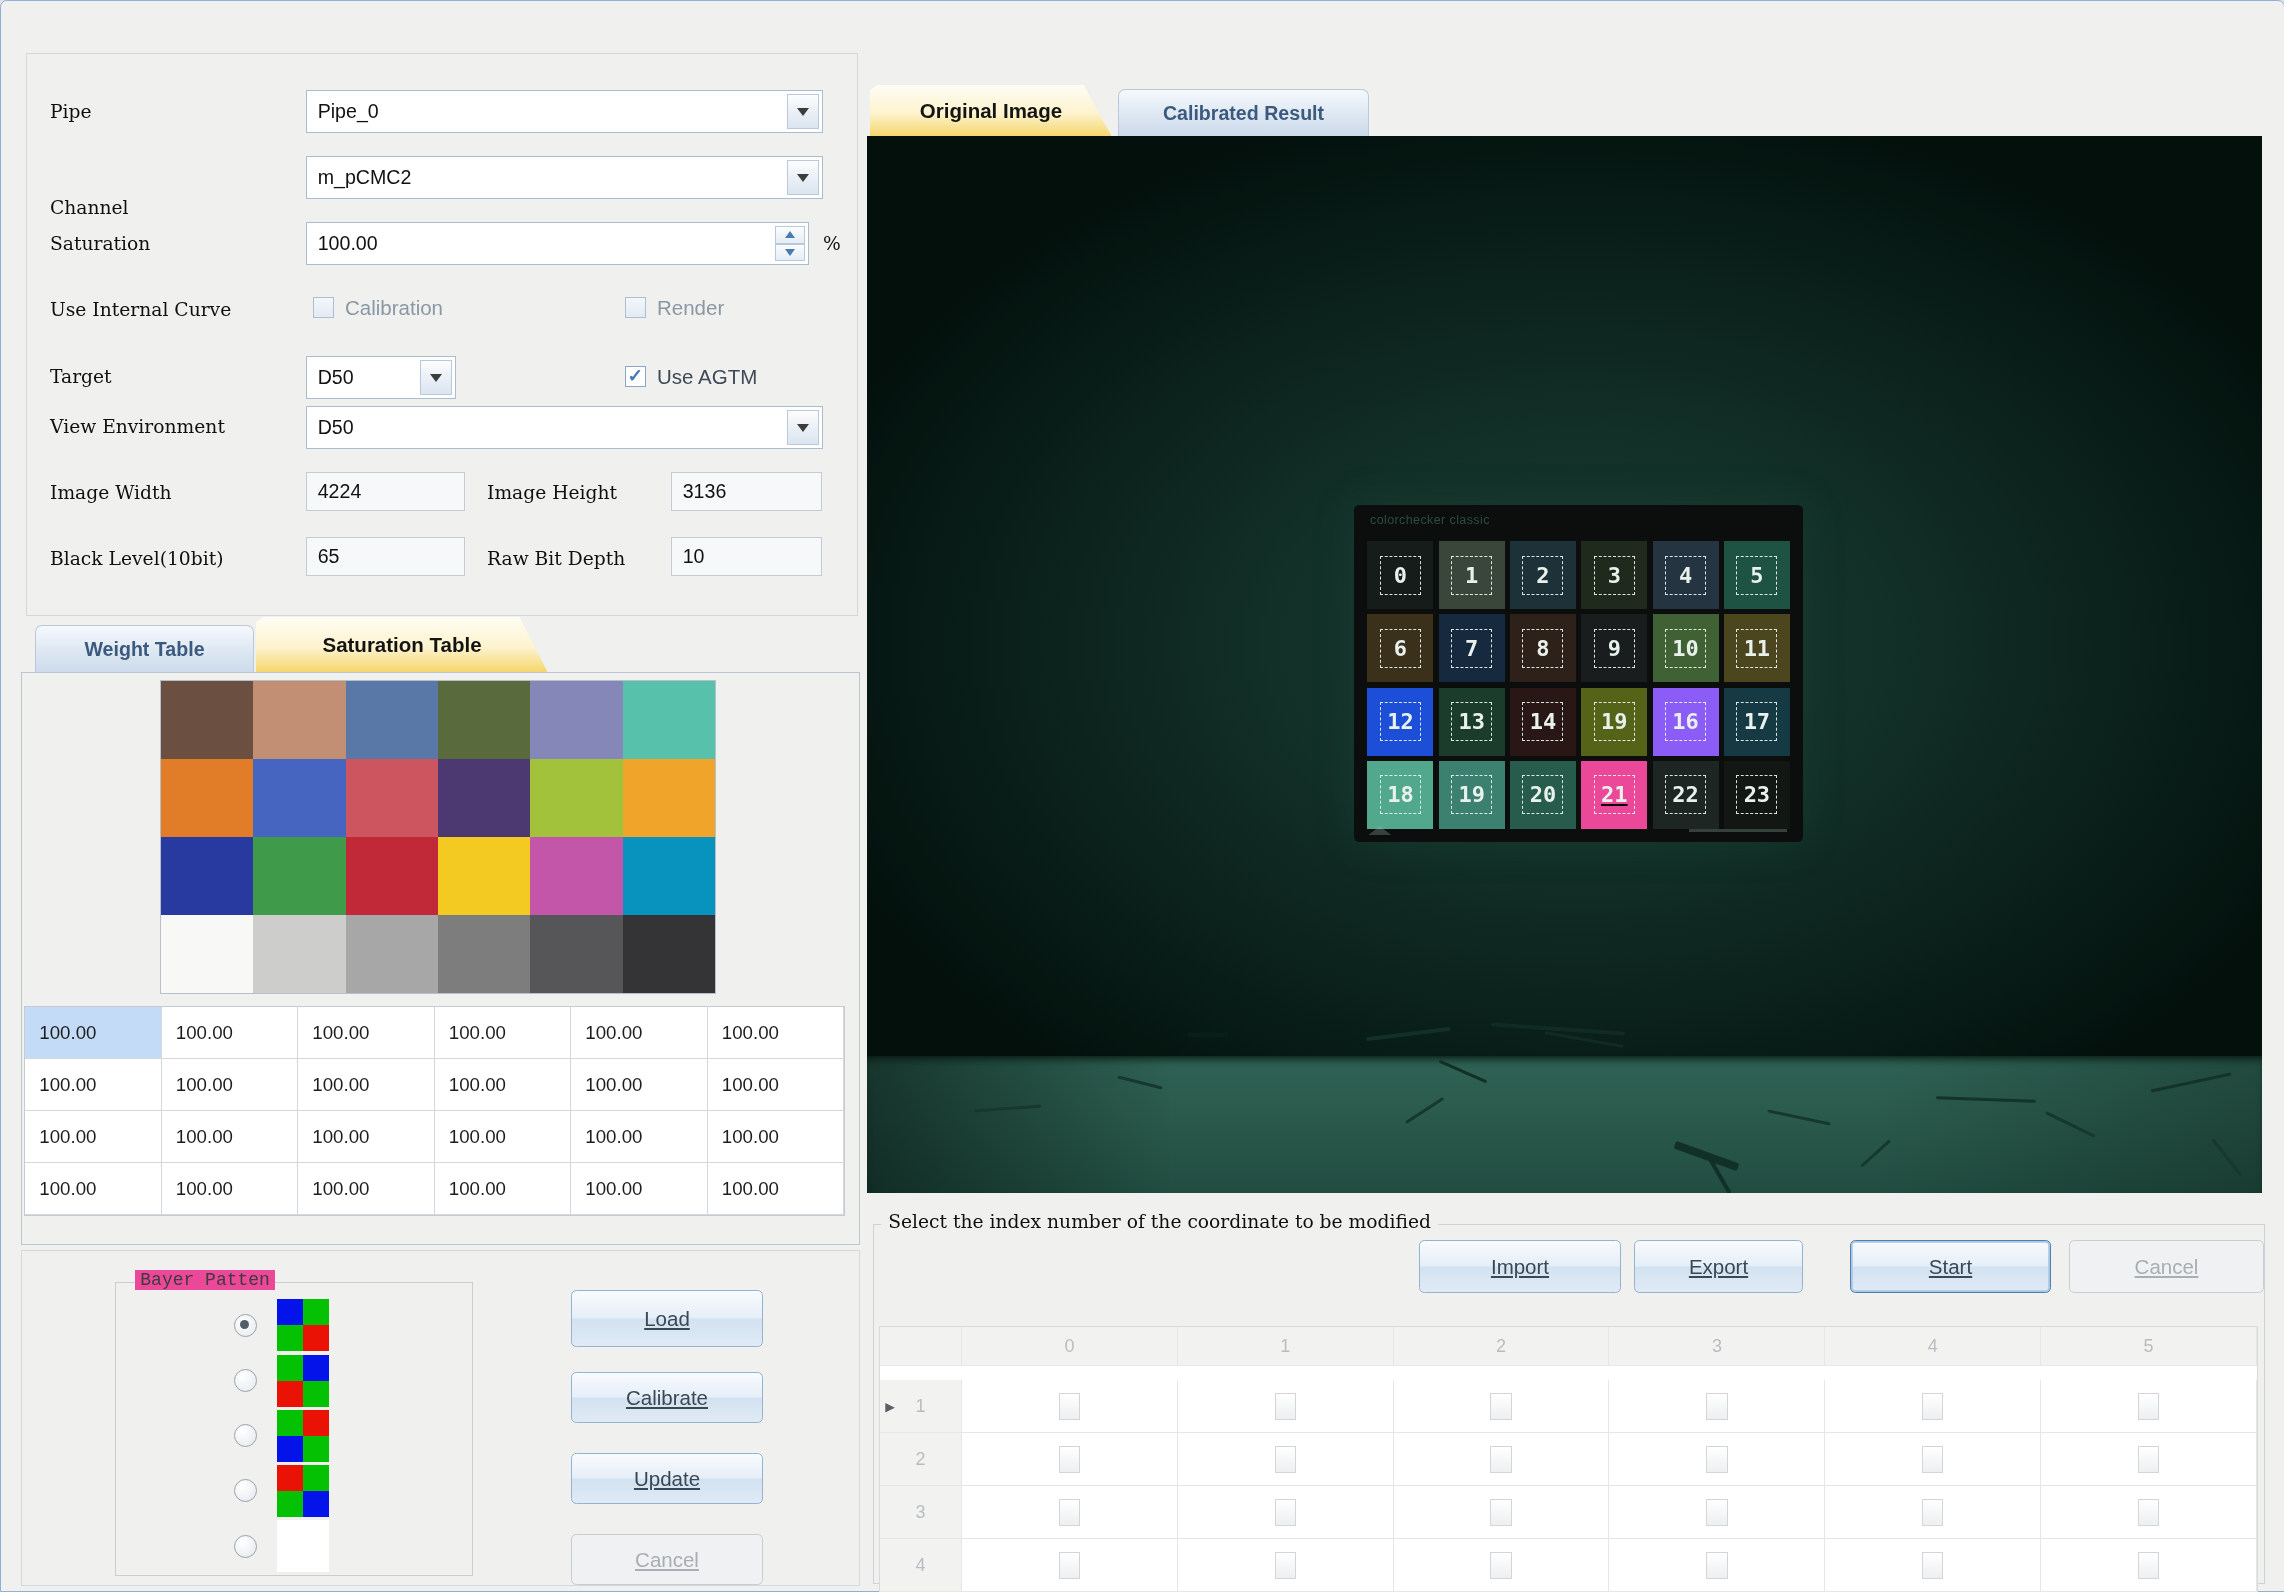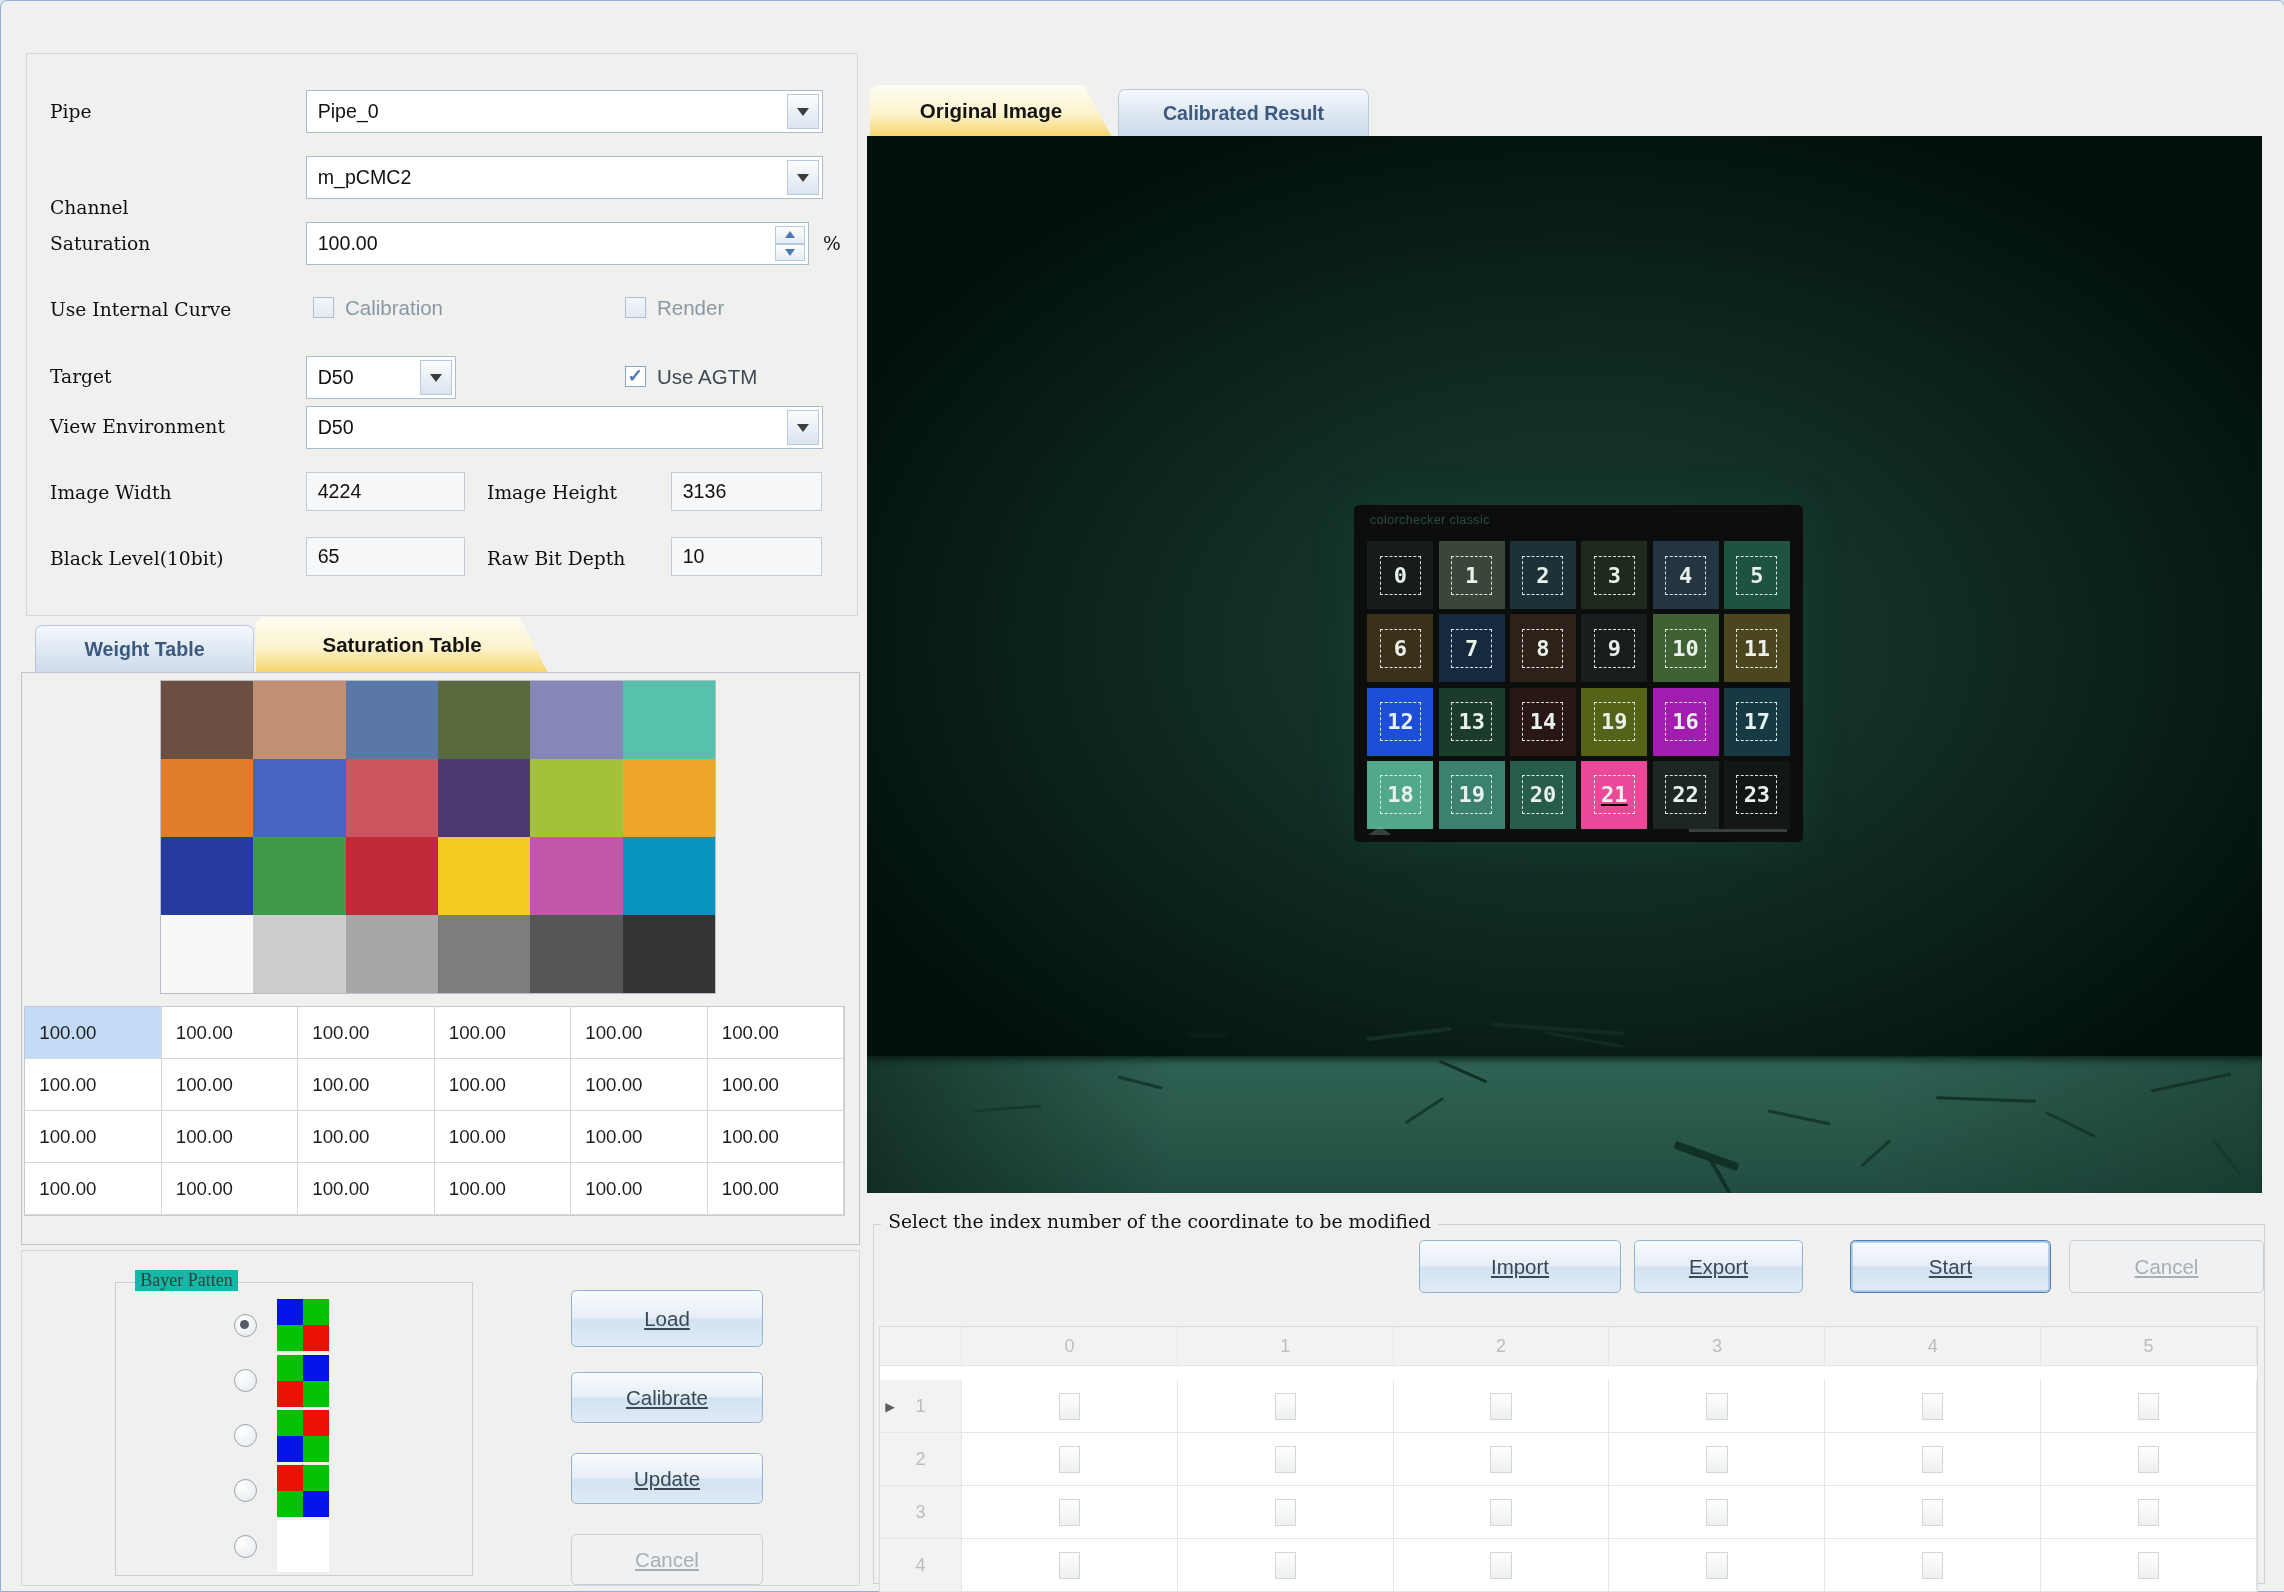--- a/index.html
+++ b/index.html
@@ -35,21 +35,21 @@
   .tab.blue{background:linear-gradient(180deg,#f5f9fd 0%,#dde7f2 55%,#ccdaeb 100%);color:#3c5a7d;font-size:19.6px;border:0.9px solid #b9c9da;border-bottom:none;border-radius:7.1px 7.1px 0 0;}
   .tab.gold{background:linear-gradient(180deg,#fefdf4 0%,#fdf3cd 55%,#f5d469 100%);color:#141414;font-size:20.5px;clip-path:polygon(0 100%,0 5.3px,7.1px 0,calc(100% - 28.5px) 0,100% 100%);}
 
   
   #cc-left{position:absolute;left:159px;top:679px;width:556px;height:314px;display:grid;grid-template-columns:repeat(6,1fr);grid-template-rows:repeat(4,1fr);border:0.9px solid #b7c0ca;box-sizing:border-box;}
   #sat-table{position:absolute;left:23px;top:1005px;width:821px;height:210px;display:grid;grid-template-columns:repeat(6,1fr);grid-template-rows:repeat(4,1fr);border:0.9px solid #c6cbd2;background:#fff;box-sizing:border-box;}
   .sat-cell{border-right:0.9px solid #d4d8dd;border-bottom:0.9px solid #d4d8dd;display:flex;align-items:center;padding-left:14.3px;font-size:18.7px;color:#1d1d1d;box-sizing:border-box;background:#fff;}
   .sat-cell.sel{background:#c3dbf6;}
 
   
-  .gbox-label{position:absolute;font-family:Liberation Serif, serif;font-size:18px;color:#3c3c3c;background:#14b8a6;padding:0 5.3px;white-space:nowrap;}
+  .gbox-label{position:absolute;font-family:Liberation Mono, monospace;font-size:18px;color:#3c3c3c;background:#ec4899;padding:0 5.3px;white-space:nowrap;}
   .radio{position:absolute;width:23px;height:23px;border-radius:50%;box-sizing:border-box;border:1.8px solid #99a2ac;background:radial-gradient(circle at 35% 30%,#ffffff,#e4e8ed);}
   .radio.on::after{content:'';position:absolute;left:5.3px;top:5.3px;width:9px;height:9px;border-radius:50%;background:#525d68;}
   .bayer-pattern{position:absolute;width:52px;height:52px;display:grid;grid-template-columns:1fr 1fr;grid-template-rows:1fr 1fr;}
 
   
   .btn{position:absolute;display:flex;align-items:center;justify-content:center;font-size:20.5px;color:#3a4754;background:linear-gradient(180deg,#f8fbfe 0%,#e6eef7 48%,#d3e2f1 52%,#dfeaf5 100%);border:0.9px solid #93b3d1;border-radius:5.3px;box-sizing:border-box;text-decoration:underline;}
   .btn.disabled{background:#f0f1f2;border-color:#c9ccd0;color:#a9aeb4;}
   .btn.focused{border:1.8px solid #4d7fb5;box-shadow:inset 0 0 0 1.8px #a9c7e2;}
 
   
@@ -330,21 +330,21 @@
           </div>
           <div class="dpatch" style="background: rgb(27, 60, 42);">
             <div class="dbox">13</div>
           </div>
           <div class="dpatch" style="background: rgb(41, 23, 21);">
             <div class="dbox">14</div>
           </div>
           <div class="dpatch" style="background: rgb(85, 99, 24);">
             <div class="dbox">19</div>
           </div>
-          <div class="dpatch" style="background: #a21caf;">
+          <div class="dpatch" style="background: #8b5cf6;">
             <div class="dbox">16</div>
           </div>
           <div class="dpatch" style="background: rgb(21, 58, 68);">
             <div class="dbox">17</div>
           </div>
           <div class="dpatch" style="background: rgb(81, 168, 140);">
             <div class="dbox">18</div>
           </div>
           <div class="dpatch" style="background: rgb(60, 128, 112);">
             <div class="dbox">19</div>

